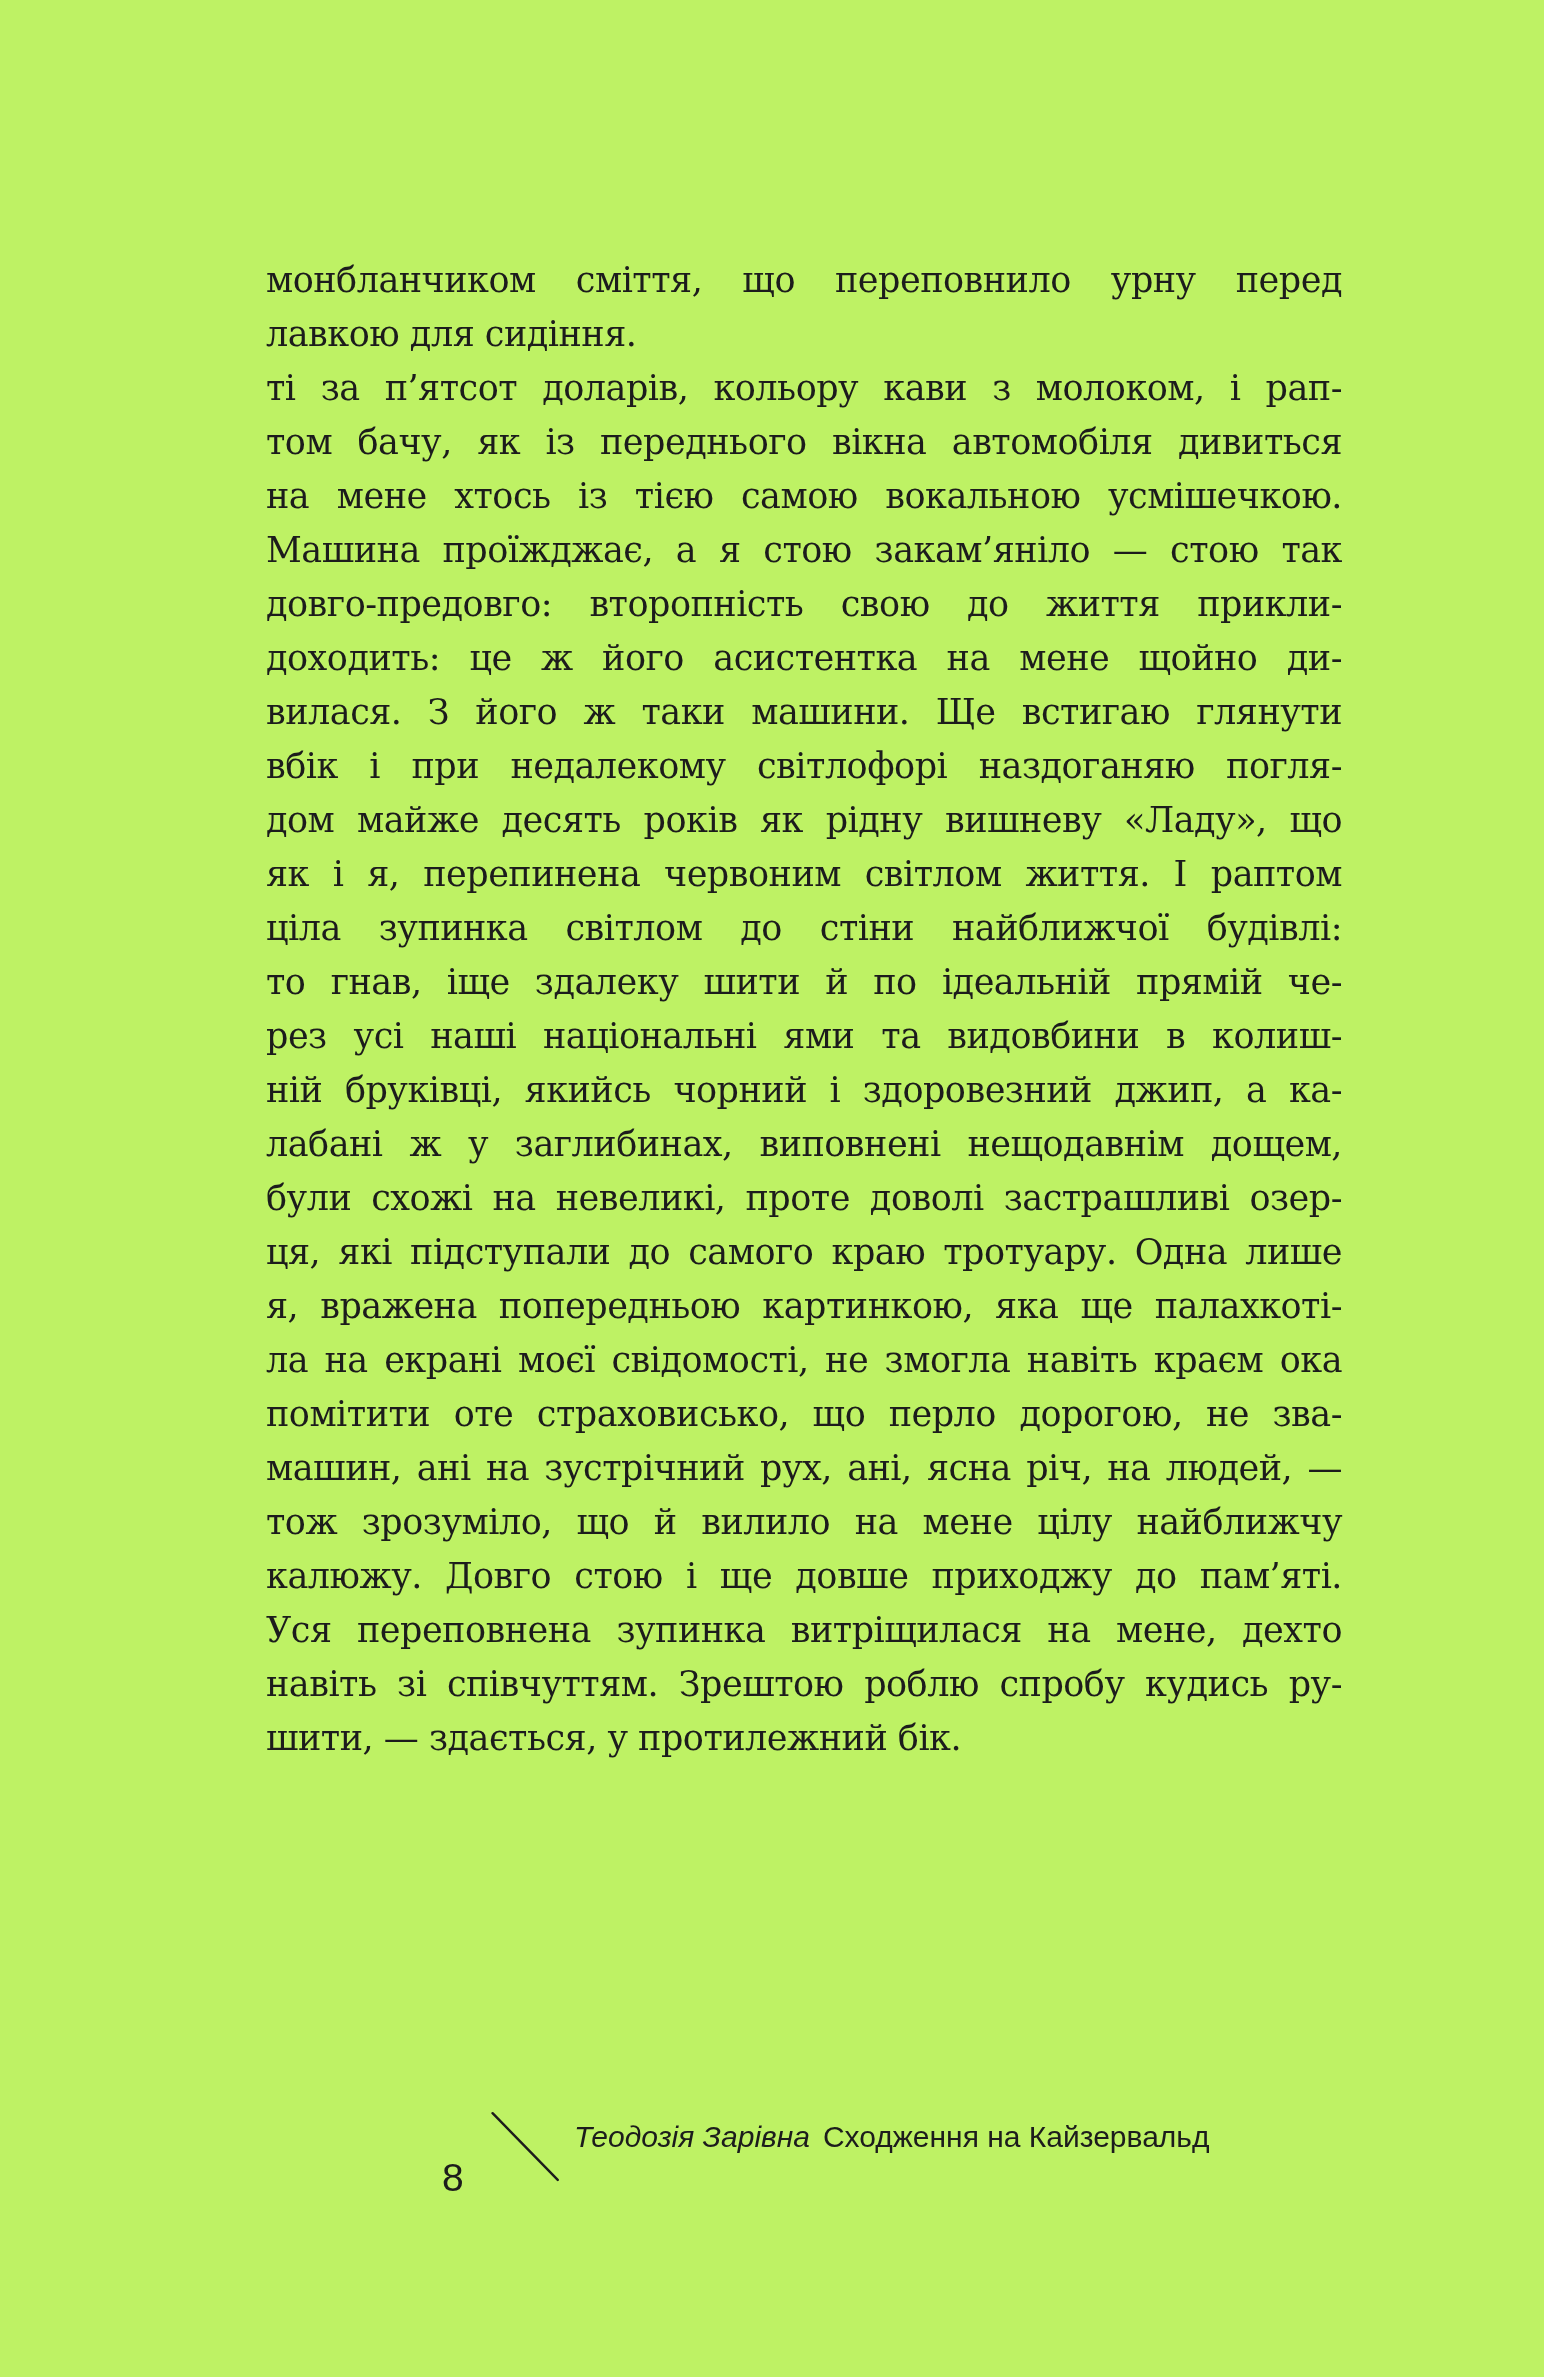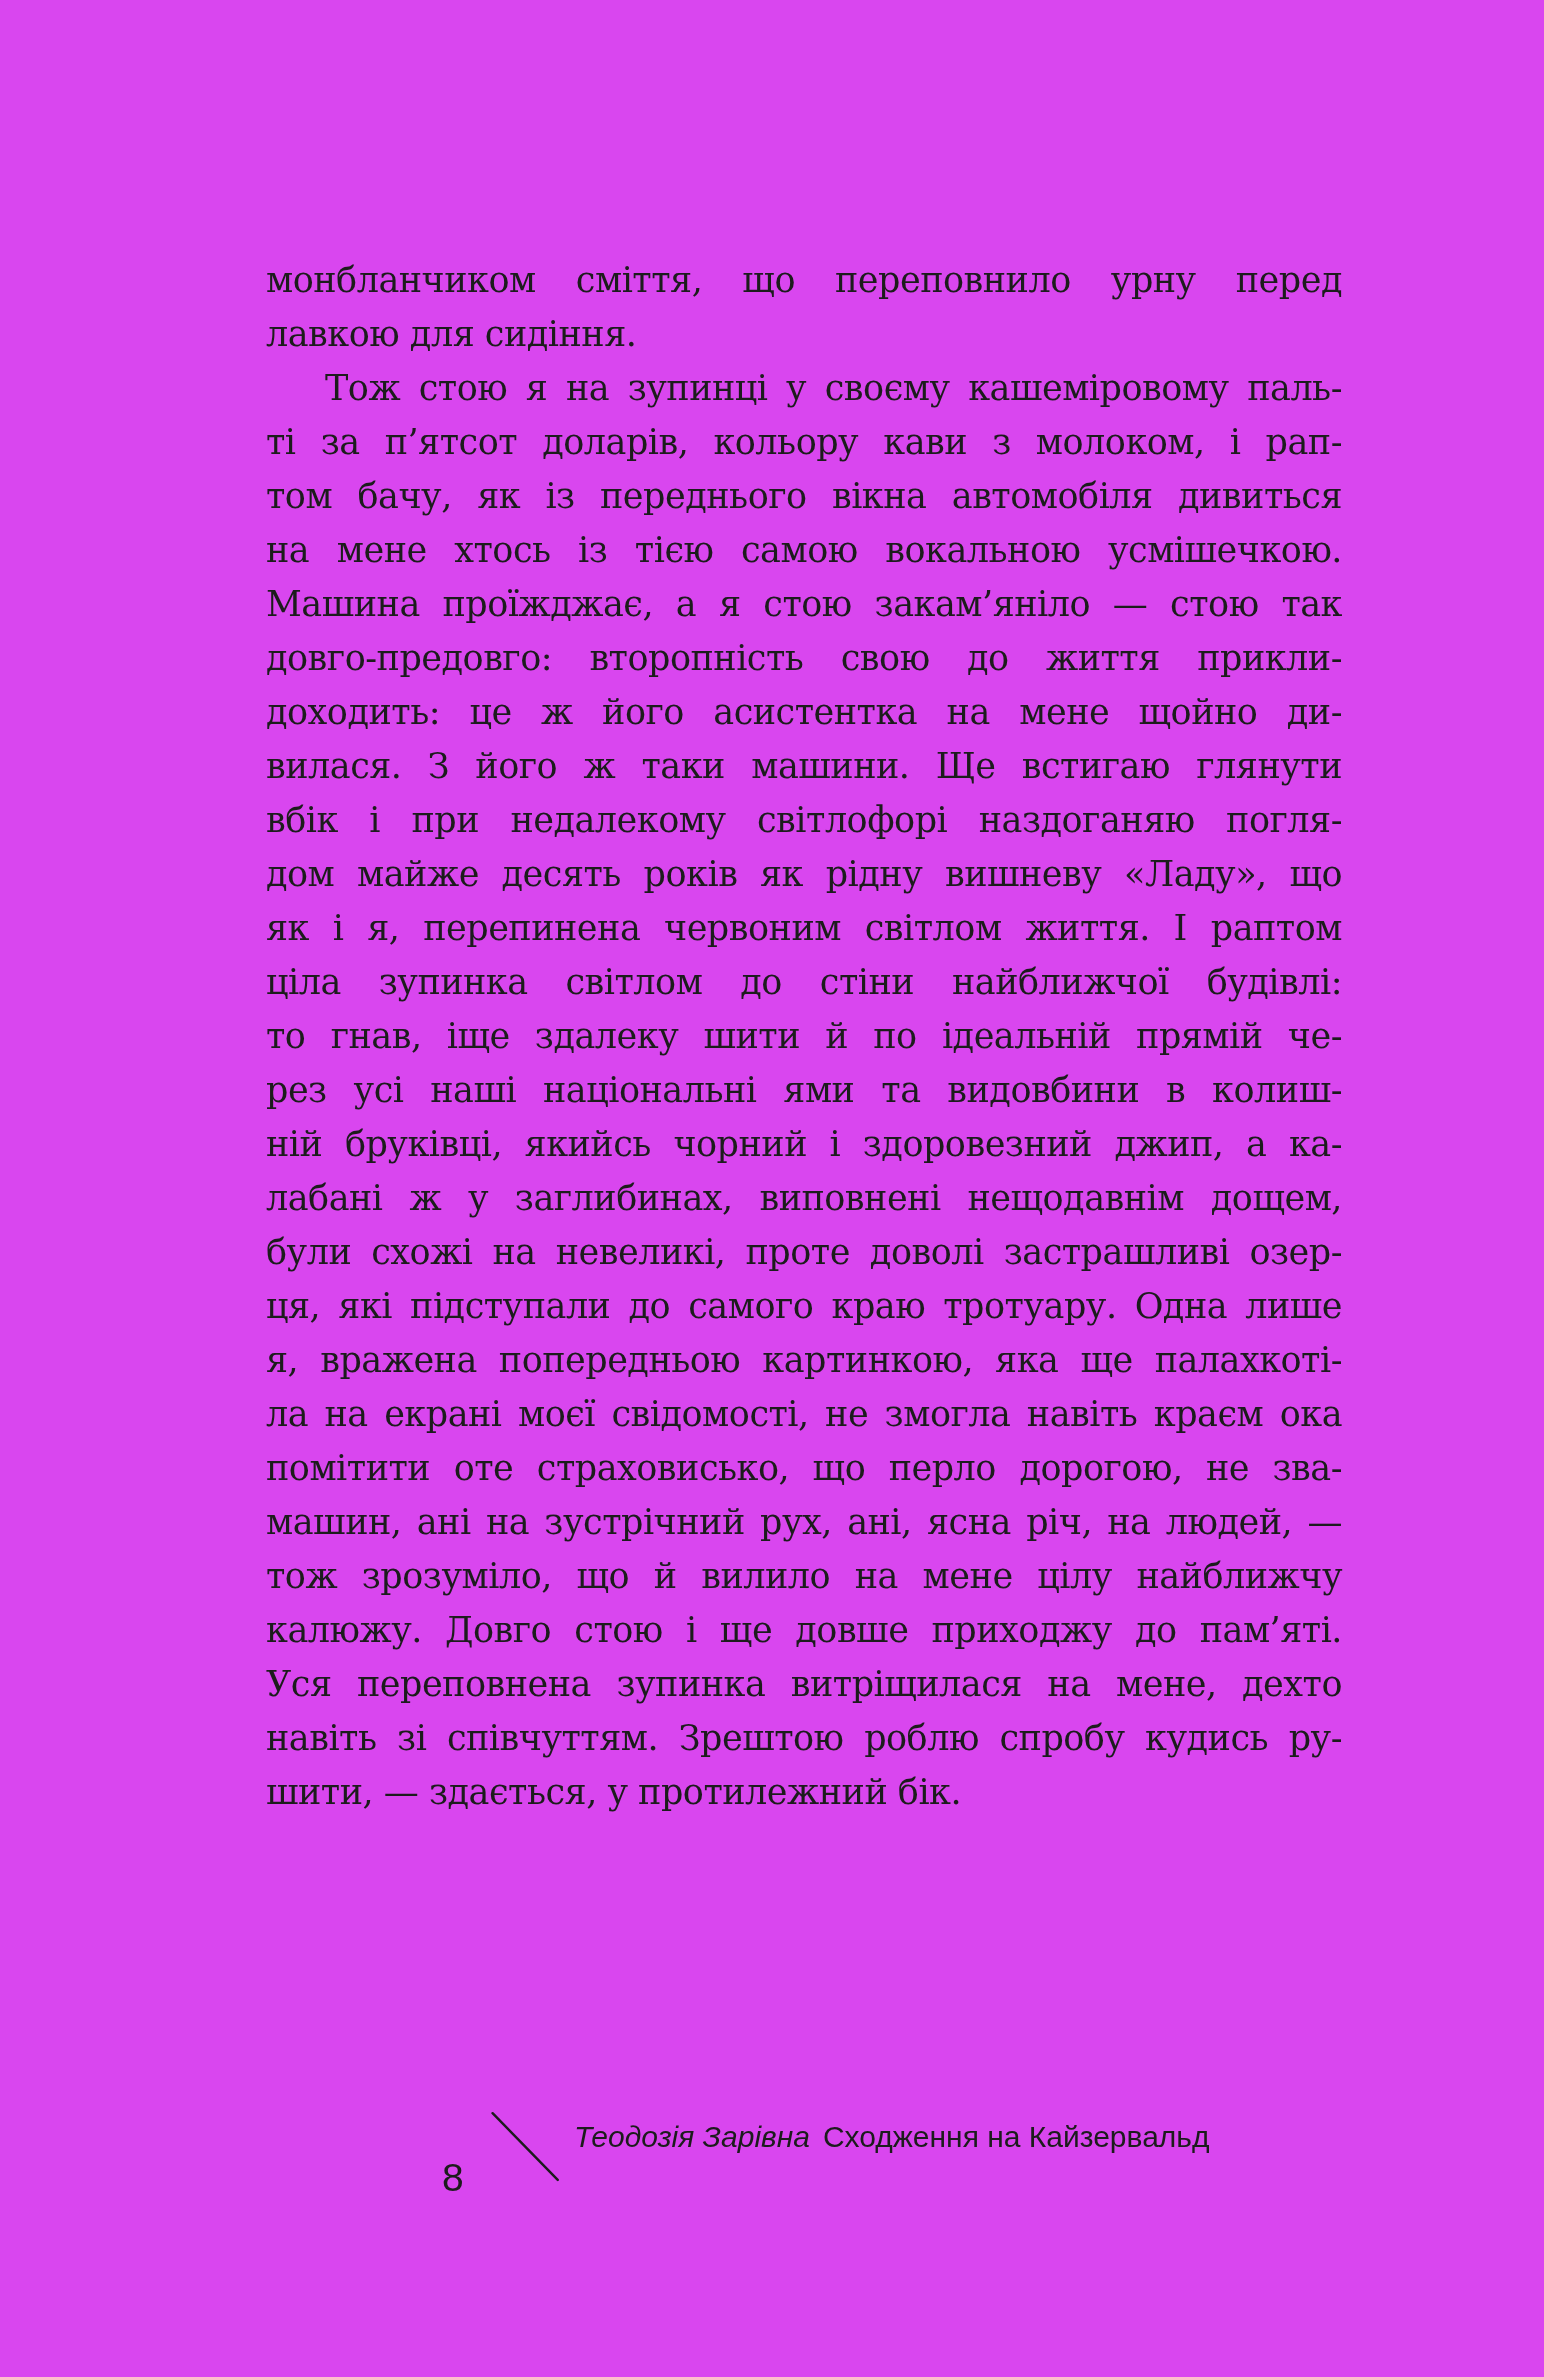--- a/index.html
+++ b/index.html
@@ -10,21 +10,21 @@
   body {
     width: 1545px;
     height: 2377px;
     position: relative;
     overflow: hidden;
   }
   .page {
     position: absolute;
     left: 0; top: 0;
     width: 1545px; height: 2377px;
-    background: #d946ef;
+    background: #bef264;
   }
   .body-text {
     position: absolute;
     left: 266px;
     top: 253px;
     width: 1076px;
     font-family: "DejaVu Serif", "Liberation Serif", serif;
     font-size: 35px;
     line-height: 54px;
     color: #1c1c1c;
@@ -76,21 +76,20 @@
   }
 </style>
 </head>
 <body>
 
 <div class="page">
 
   <div class="body-text" id="body-text">
       <span class="line">монбланчиком сміття, що переповнило урну перед</span>
       <span class="line last">лавкою для сидіння.</span>
-      <span class="line indent">Тож стою я на зупинці у своєму кашеміровому паль-</span>
       <span class="line">ті за п’ятсот доларів, кольору кави з молоком, і рап-</span>
       <span class="line">том бачу, як із переднього вікна автомобіля дивиться</span>
       <span class="line">на мене хтось із тією самою вокальною усмішечкою.</span>
       <span class="line">Машина проїжджає, а я стою закам’яніло — стою так</span>
       <span class="line">довго-предовго: второпність свою до життя прикли-</span>
       <span class="line">доходить: це ж його асистентка на мене щойно ди-</span>
       <span class="line">вилася. З його ж таки машини. Ще встигаю глянути</span>
       <span class="line">вбік і при недалекому світлофорі наздоганяю погля-</span>
       <span class="line">дом майже десять років як рідну вишневу «Ладу», що</span>
       <span class="line">як і я, перепинена червоним світлом життя. І раптом</span>

